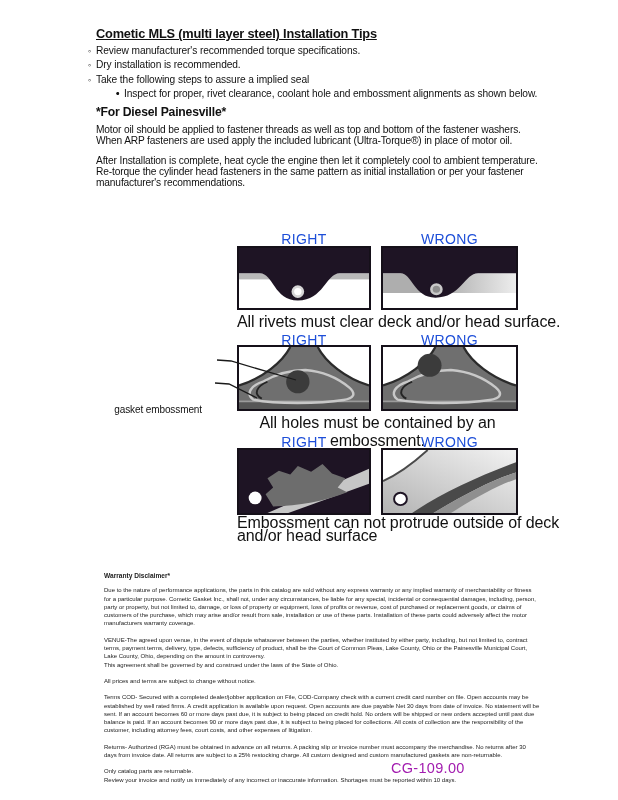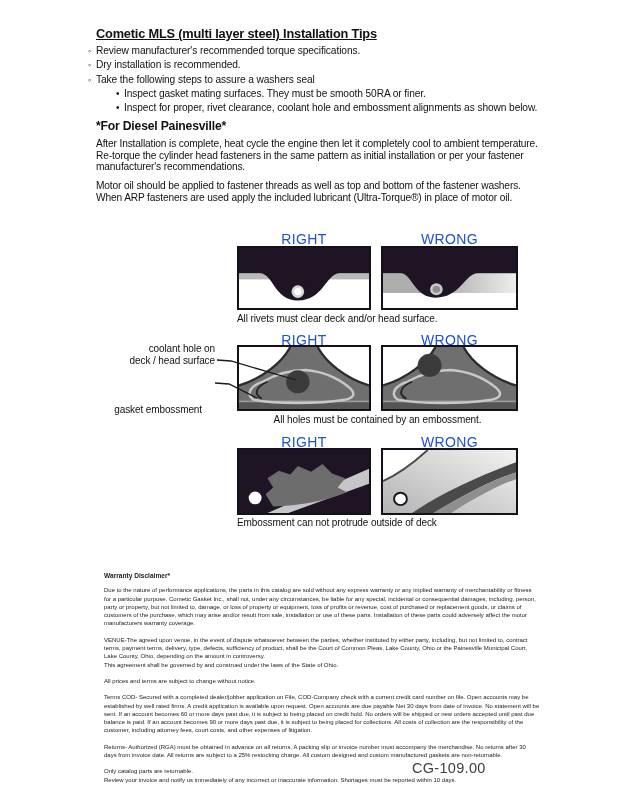--- a/index.html
+++ b/index.html
@@ -12,58 +12,58 @@
   .bline{position:relative;font-size:10.2px;line-height:14.3px;letter-spacing:-0.1px;padding-left:8px;}
   .bline .mk{position:absolute;left:0;top:0;font-size:9px;}
   .bsub{padding-left:36px;}
   .bsub .mk{left:28px;font-size:10px;}
   .diesel-h{margin:4px 0 5px 8px;font-size:12.2px;font-weight:bold;letter-spacing:-0.2px;}
   .dp{margin:0 0 8px 8px;width:444px;font-size:10.2px;line-height:11.3px;letter-spacing:-0.15px;}
   
   .fig-label{position:absolute;font-size:14px;letter-spacing:0.4px;text-align:center;color:#1d4ed8;}
   .figbox{position:absolute;border:2px solid #151019;box-sizing:border-box;background:#fff;}
   .figbox svg{display:block;width:100%;height:100%;}
-  .figcap{position:absolute;font-size:10px;letter-spacing:-0.1px;color:#111;}
+  .figcap{position:absolute;font-size:16px;letter-spacing:-0.1px;color:#111;}
   .ann{position:absolute;font-size:10px;line-height:11.5px;letter-spacing:-0.1px;text-align:right;width:110px;}
   .leader{position:absolute;left:0;top:0;width:618px;height:800px;pointer-events:none;}
   
   .warranty{position:absolute;left:104px;top:572px;width:436px;font-size:6px;line-height:8.3px;
             letter-spacing:0;color:#222;}
   .warranty h3{margin:0 0 6px 0;font-size:6.6px;font-weight:bold;}
   .warranty p{margin:0 0 8px 0;}
   .warranty p.tight{margin:0;}
-  .pagecode{position:absolute;left:412px;top:760px;font-size:14.5px;letter-spacing:0.3px;color:#404040;}
+  .pagecode{position:absolute;left:391px;top:760px;font-size:14.5px;letter-spacing:0.3px;color:#a21caf;}
 </style>
 </head>
 <body>
 
 <div class="page">
 
   <div class="content">
     <h1 class="title">Cometic MLS (multi layer steel) Installation Tips</h1>
 
     <div class="bline">
       <span class="mk">◦</span><span>Review manufacturer's recommended torque specifications.</span>
     </div>
     <div class="bline">
       <span class="mk">◦</span><span>Dry installation is recommended.</span>
     </div>
     <div class="bline">
-      <span class="mk">◦</span><span>Take the following steps to assure a washers seal</span>
+      <span class="mk">◦</span><span>Take the following steps to assure a implied seal</span>
     </div>
     <div class="bline bsub">
-      <span class="mk">•</span><span>Inspect gasket mating surfaces.  They must be smooth 50RA or finer.</span>
+      <span class="mk">•</span>
     </div>
     <div class="bline bsub">
       <span class="mk">•</span><span>Inspect for proper, rivet clearance, coolant hole and embossment alignments as shown below.</span>
     </div>
 
     <h2 class="diesel-h">*For Diesel Painesville*</h2>
+    <p class="dp">Motor oil should be applied to fastener threads as well as top and bottom of the fastener washers. When ARP fasteners are used apply the included lubricant (Ultra-Torque®) in place of motor oil.</p>
     <p class="dp">After Installation is complete, heat cycle the engine then let it completely cool to ambient temperature. Re-torque the cylinder head fasteners in the same pattern as initial installation or per your fastener manufacturer's recommendations.</p>
-    <p class="dp">Motor oil should be applied to fastener threads as well as top and bottom of the fastener washers. When ARP fasteners are used apply the included lubricant (Ultra-Torque®) in place of motor oil.</p>
   </div>
 
   <div class="fig-label" style="left:237px;top:231px;width:134px;">RIGHT</div>
   <div class="fig-label" style="left:381px;top:231px;width:137px;">WRONG</div>
 
   <div class="figbox" style="left:237px;top:246px;width:134px;height:64px;">
     <svg viewBox="0 0 137 64" preserveAspectRatio="none">
       <rect width="137" height="64" fill="#ffffff"></rect>
       <rect y="27" width="137" height="37" fill="#b9b9b9"></rect>
       <rect y="33.5" width="137" height="30.5" fill="#ffffff"></rect>
@@ -85,24 +85,20 @@
       <path d="M0,0 H137 V27 H98 C84,27 80,53 54,53 C32,53 30,27 18,27 H0 Z" fill="#1e1424"></path>
       <circle cx="55" cy="44" r="7.4" fill="#c9c9c9" stroke="#1e1424" stroke-width="1.8"></circle>
       <circle cx="55" cy="44" r="3.8" fill="#8e8e8e"></circle>
     </svg>
   </div>
   <div class="figcap" style="left:237px;top:313px;">All rivets must clear deck and/or head surface.</div>
 
   <div class="fig-label" style="left:237px;top:332px;width:134px;">RIGHT</div>
   <div class="fig-label" style="left:381px;top:332px;width:137px;">WRONG</div>
 
-  <div class="ann" style="left:105px;top:343px;">
-    <div>coolant hole on</div>
-    <div>deck / head surface</div>
-  </div>
   <div class="ann" style="left:92px;top:376px;margin-top:28px;">
     <div>gasket embossment</div>
   </div>
 
   <div class="figbox" style="left:237px;top:345px;width:134px;height:66px;">
     <svg viewBox="0 0 137 66" preserveAspectRatio="none">
       <rect width="137" height="66" fill="#6f6f6f"></rect>
       <rect y="57" width="137" height="2" fill="#9b9b9b"></rect>
       <rect y="59" width="137" height="7" fill="#565656"></rect>
       <path d="M0,0 H54 C46,16 25,33 0,41 Z" fill="#ffffff"></path>
@@ -152,20 +148,21 @@
       <rect width="137" height="67" fill="url(#g3)"></rect>
       <path d="M0,0 H46 C30,15 13,27 0,33 Z" fill="#ffffff"></path>
       <path d="M46,0 C30,15 13,27 0,33" fill="none" stroke="#4a4a4a" stroke-width="2"></path>
       <path d="M137,13 C98,28 60,46 30,67 H52 C84,47 114,31 137,24 Z" fill="#4a4a4a"></path>
       <path d="M137,24 C114,31 84,47 52,67 H70 C98,49 120,37 137,31 Z" fill="#8f8f8f"></path>
       <circle cx="18" cy="52" r="6.6" fill="#ffffff" stroke="#1e1424" stroke-width="2"></circle>
     </svg>
   </div>
   <div class="figcap" style="left:237px;top:517px;line-height:12.5px;">
     <div>Embossment can not protrude outside of deck</div>
+    <div>and/or head surface</div>
   </div>
 
   <svg class="leader" viewBox="0 0 618 800">
     <polyline points="217,360 231,361 296,380" fill="none" stroke="#1a1a1a" stroke-width="1.3"></polyline>
     <polyline points="215,383 229,384 257,398" fill="none" stroke="#1a1a1a" stroke-width="1.3"></polyline>
   </svg>
 
   <div class="warranty">
     <h3>Warranty Disclaimer*</h3>
     <p>Due to the nature of performance applications, the parts in this catalog are sold without any express warranty or any implied warranty of merchantability or fitness for a particular purpose.  Cometic Gasket Inc., shall not, under any circumstances, be liable for any special, incidental or consequential damages, including, person, party or property, but not limited to, damage, or loss of property or equipment, loss of profits or revenue, cost of purchased or replacement goods, or claims of customers of the purchase, which may arise and/or result from sale, installation or use of these parts.  Installation of these parts could adversely affect the motor manufacturers warranty coverage.</p>

